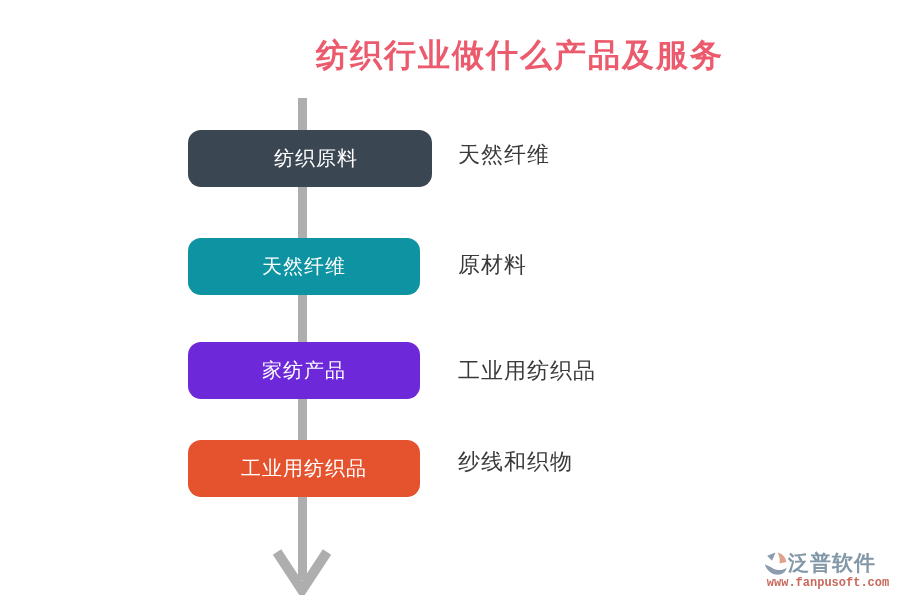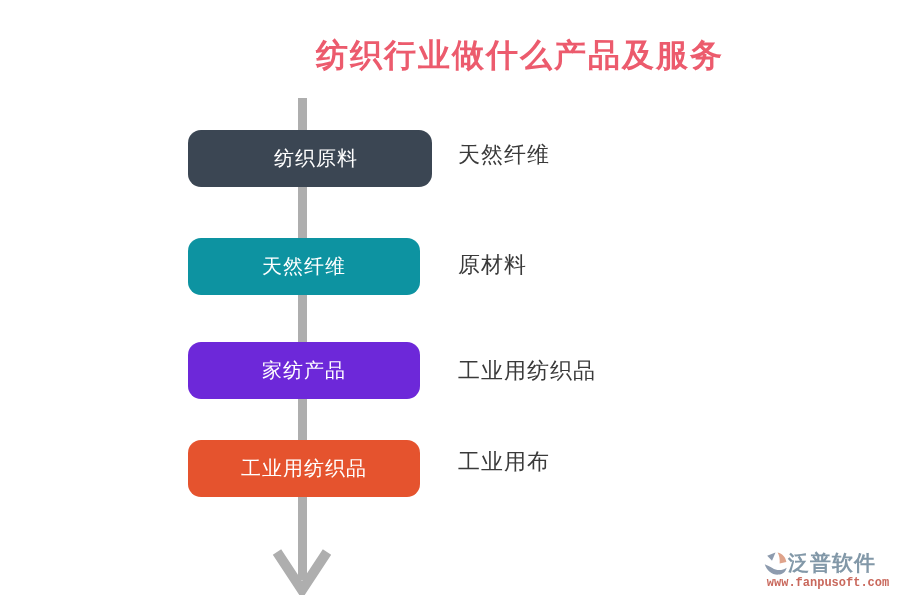--- a/index.html
+++ b/index.html
@@ -69,21 +69,21 @@
   <div class="step-box box-2" style="background: #6d28d9;">
     <span>家纺产品</span>
   </div>
   <div class="step-box box-3" style="background: rgb(229, 83, 46);">
     <span>工业用纺织品</span>
   </div>
 
   <div class="step-desc desc-0">天然纤维</div>
   <div class="step-desc desc-1">原材料</div>
   <div class="step-desc desc-2">工业用纺织品</div>
-  <div class="step-desc desc-3">工业用布</div>
+  <div class="step-desc desc-3">纱线和织物</div>
 
   <div class="watermark">
     <div class="wm-row">
       <svg class="wm-icon" viewBox="0 0 36 36">
         <path d="M6 7 L18 2 L13 14 Z" style="fill: rgb(141, 155, 174);"></path>
         <path d="M21 2 C28 3.5 33 9 33.6 16 L24 18 C24.5 11.5 23.5 6 21 2 Z" style="fill: rgb(223, 163, 139);"></path>
         <path d="M2.5 19 C5.5 28 13 34.5 22 34 C29 33.5 33 29 34 24 C28 28.5 19.5 28.5 13.5 24.5 C9 21.5 5 20.5 2.5 19 Z" style="fill: rgb(141, 155, 174);"></path>
       </svg>
       <span class="wm-brand" style="color: rgb(130, 152, 168);">泛普软件</span>
     </div>

